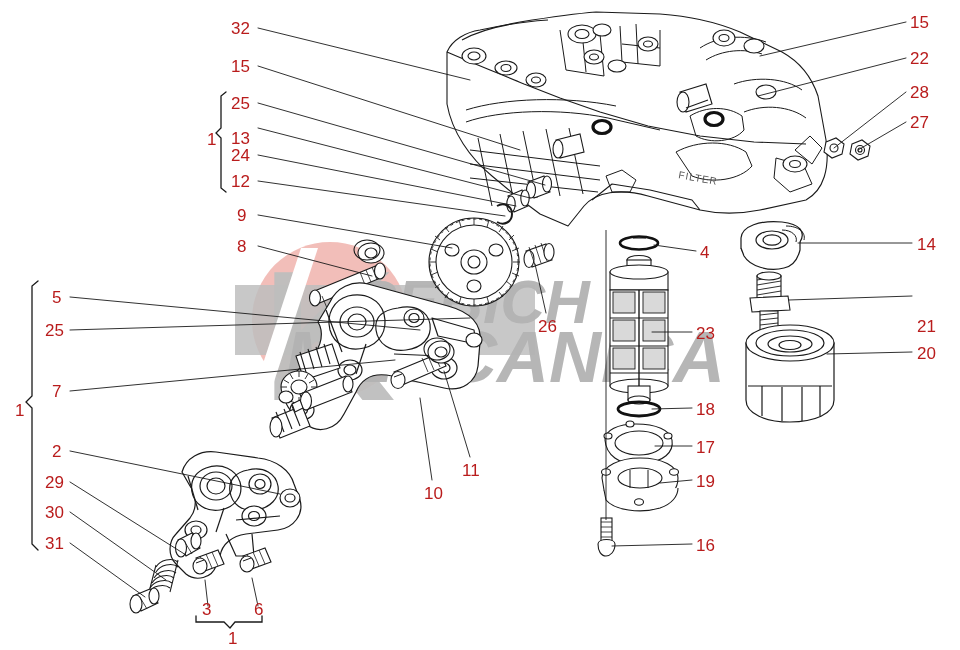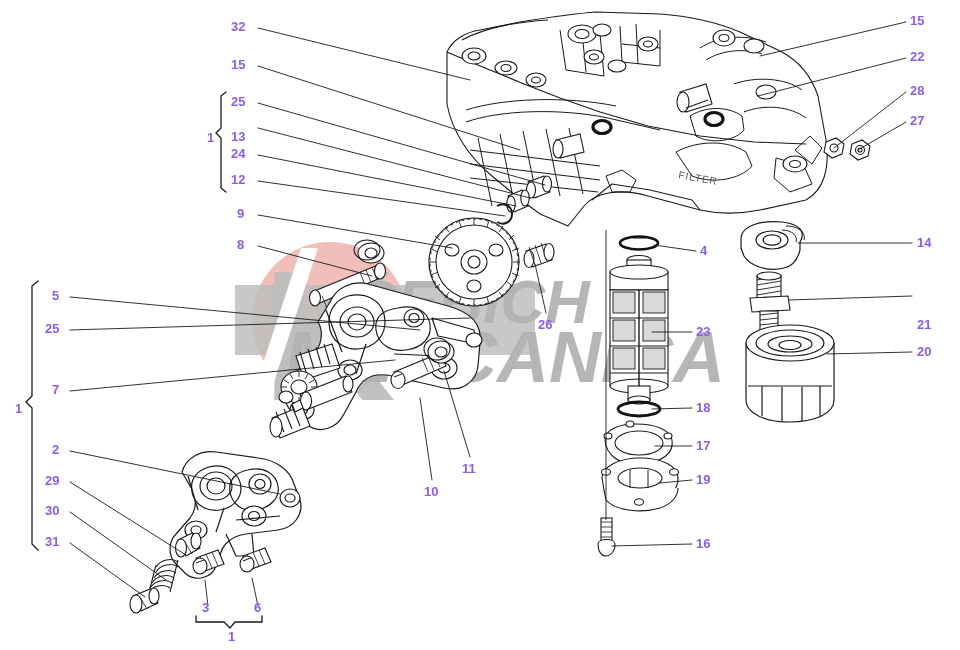--- a/index.html
+++ b/index.html
@@ -4,21 +4,21 @@
 <title>Parts Diagram</title>
 <style>
   html,body{margin:0;padding:0;background:#ffffff;}
   body{
     font-family:"Liberation Sans", sans-serif;
     width:960px;height:650px;overflow:hidden;position:relative;
   }
   #stage{position:relative;width:960px;height:650px;background:#fff;}
   #stage svg{position:absolute;top:0;left:0;width:960px;height:650px;}
   .lbl{
-    position:absolute;font-weight:bold;font-size:13px;color:#8b5cf6;
+    position:absolute;font-weight:normal;font-size:17px;color:#b91c1c;
     font-family:"Liberation Sans", sans-serif;
     white-space:nowrap;line-height:1;
     letter-spacing:0px;
   }
   .wm-text{
     font-family:"Liberation Sans", sans-serif;
     font-weight:bold;font-style:italic;
     fill:#b3b3b3;
   }
   .wm-k{

